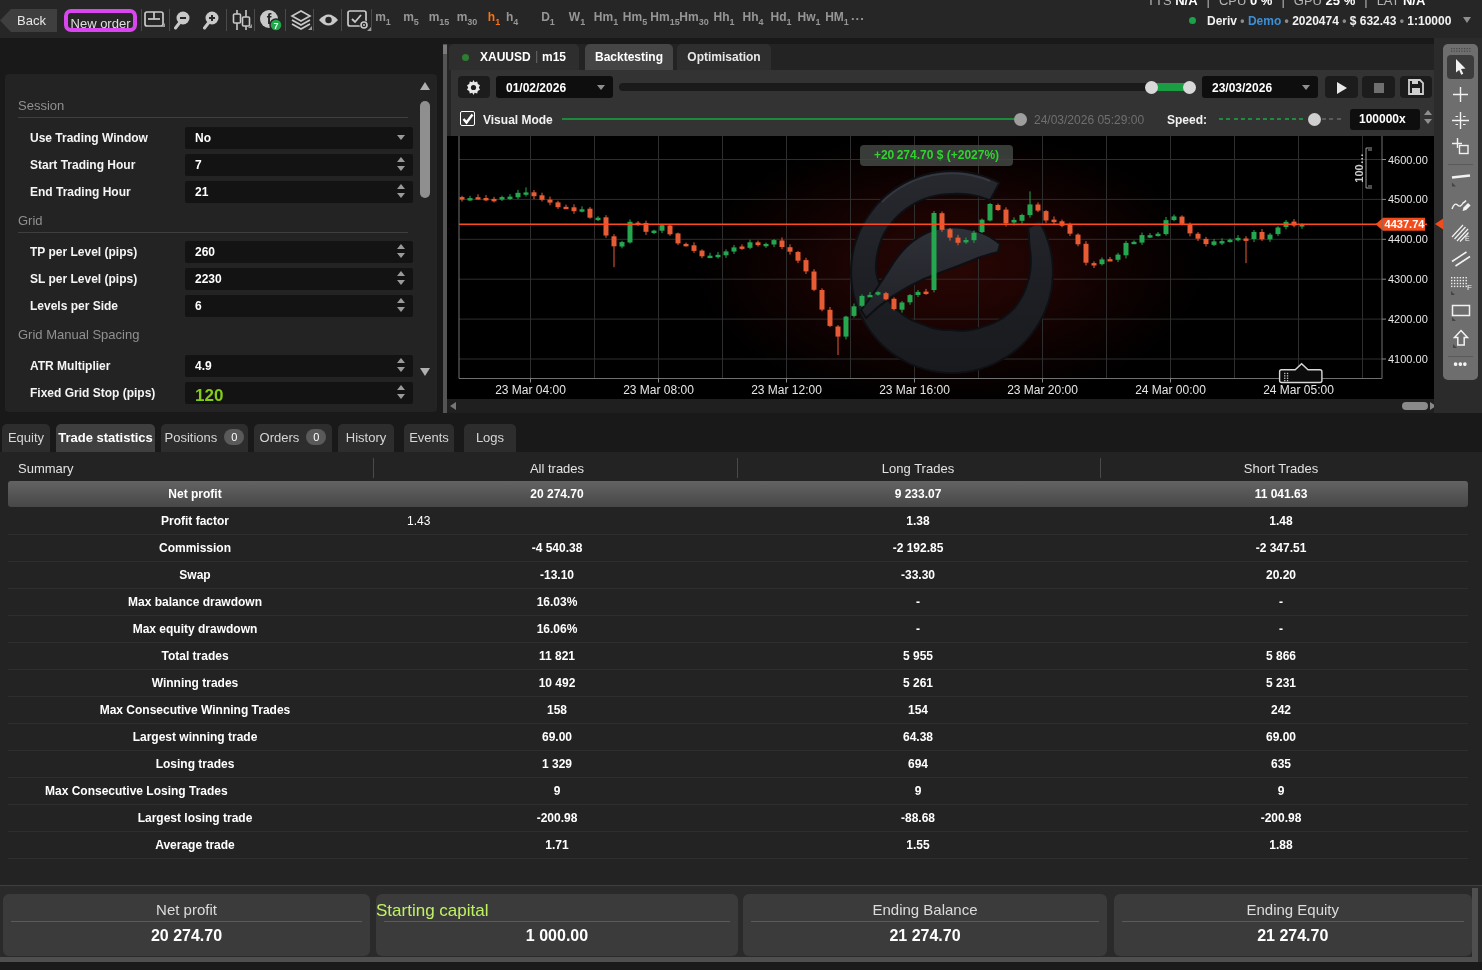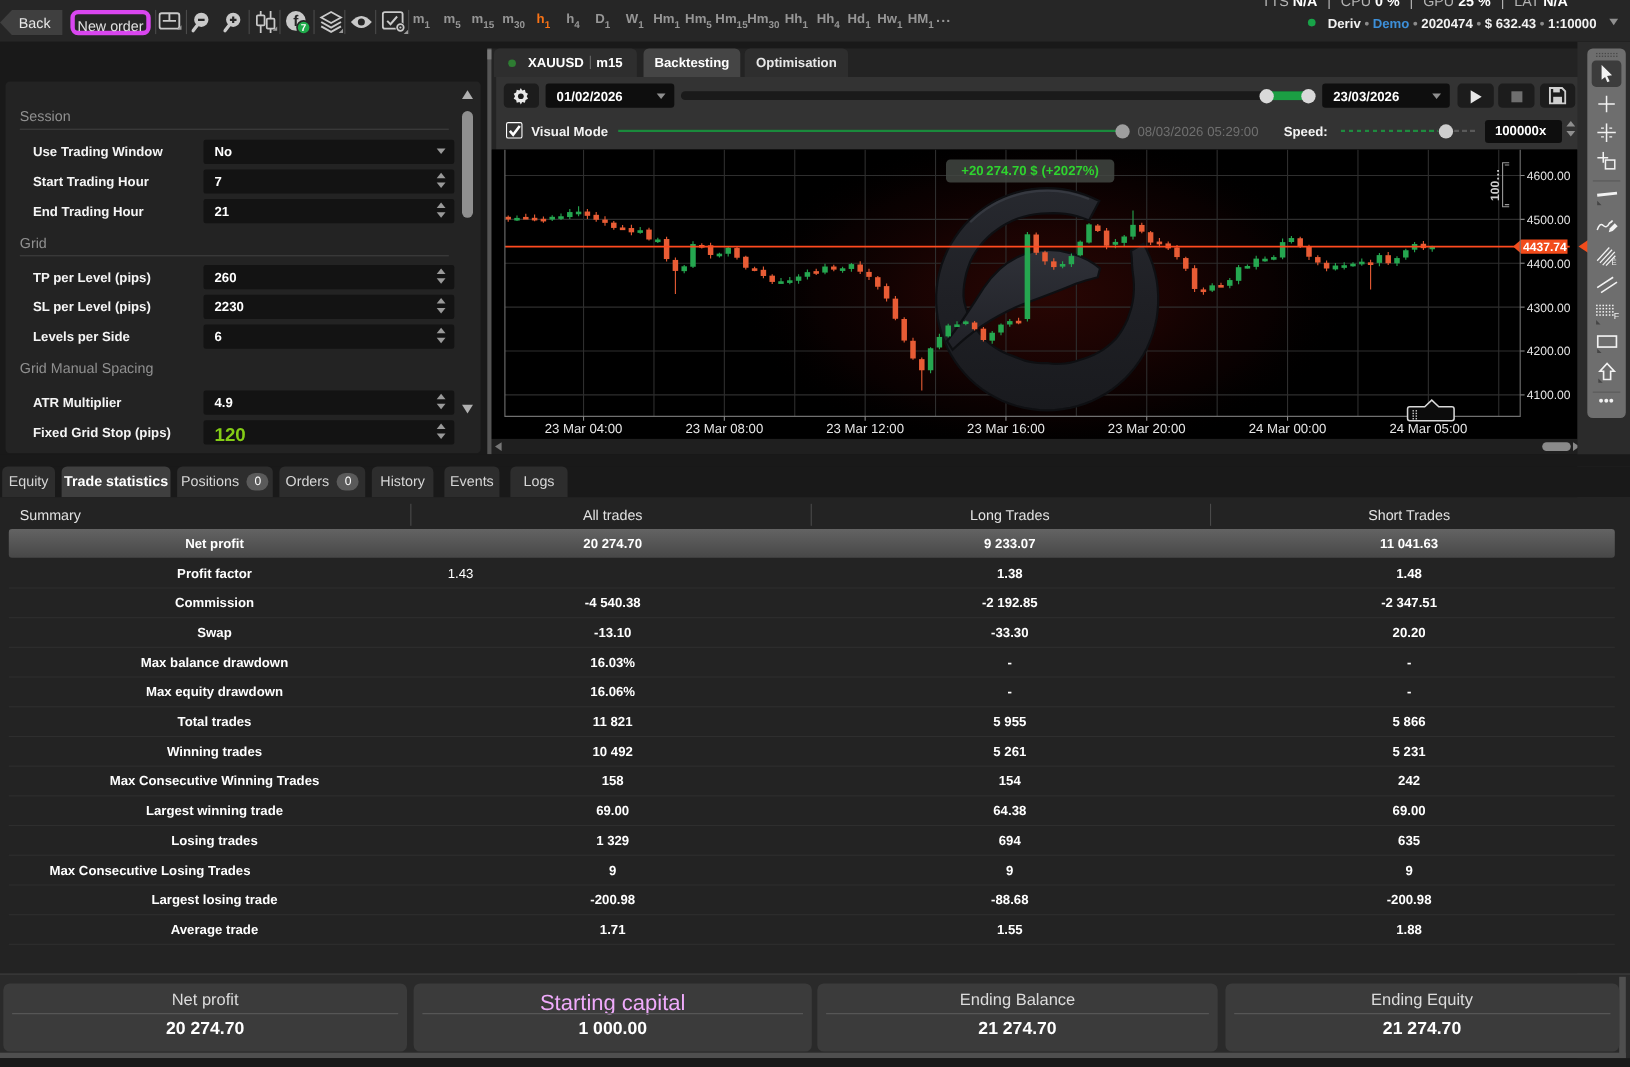--- a/index.html
+++ b/index.html
@@ -59,21 +59,21 @@
         <circle cx="17" cy="16" r="4.5" fill="#262626"></circle>
         <circle cx="17" cy="16" r="3" fill="none" stroke="#c9c9c9" stroke-width="1.6"></circle>
         <circle cx="17" cy="16" r="1" fill="#c9c9c9"></circle>
         <path d="M20 22 h4 v-4 Z" fill="#9a9a9a"></path>
       </svg>
       <div style="position:absolute;left:368px;top:10px;width:30px;text-align:center;color:#969696;font-size:12px;font-weight:bold">m<span style="font-size:9px;vertical-align:-4px">1</span></div>
       <div style="position:absolute;left:396px;top:10px;width:30px;text-align:center;color:#969696;font-size:12px;font-weight:bold">m<span style="font-size:9px;vertical-align:-4px">5</span></div>
       <div style="position:absolute;left:424px;top:10px;width:30px;text-align:center;color:#969696;font-size:12px;font-weight:bold">m<span style="font-size:9px;vertical-align:-4px">15</span></div>
       <div style="position:absolute;left:452px;top:10px;width:30px;text-align:center;color:#969696;font-size:12px;font-weight:bold">m<span style="font-size:9px;vertical-align:-4px">30</span></div>
       <div style="position:absolute;left:479px;top:10px;width:30px;text-align:center;color:#f97316;font-size:12px;font-weight:bold">h<span style="font-size:9px;vertical-align:-4px">1</span></div>
-      <div style="position:absolute;left:506px;top:10px;width:30px;text-align:center;color:#969696;font-size:12px;font-weight:bold">h<span style="font-size:9px;vertical-align:-4px">4</span></div>
+      <div style="position:absolute;left:506px;top:10px;width:30px;color:#969696;font-size:12px;font-weight:bold">h<span style="font-size:9px;vertical-align:-4px">4</span></div>
       <div style="position:absolute;left:533px;top:10px;width:30px;text-align:center;color:#969696;font-size:12px;font-weight:bold">D<span style="font-size:9px;vertical-align:-4px">1</span></div>
       <div style="position:absolute;left:562px;top:10px;width:30px;text-align:center;color:#969696;font-size:12px;font-weight:bold">W<span style="font-size:9px;vertical-align:-4px">1</span></div>
       <div style="position:absolute;left:591px;top:10px;width:30px;text-align:center;color:#969696;font-size:12px;font-weight:bold">Hm<span style="font-size:9px;vertical-align:-4px">1</span></div>
       <div style="position:absolute;left:620px;top:10px;width:30px;text-align:center;color:#969696;font-size:12px;font-weight:bold">Hm<span style="font-size:9px;vertical-align:-4px">5</span></div>
       <div style="position:absolute;left:650px;top:10px;width:30px;text-align:center;color:#969696;font-size:12px;font-weight:bold">Hm<span style="font-size:9px;vertical-align:-4px">15</span></div>
       <div style="position:absolute;left:679px;top:10px;width:30px;text-align:center;color:#969696;font-size:12px;font-weight:bold">Hm<span style="font-size:9px;vertical-align:-4px">30</span></div>
       <div style="position:absolute;left:709px;top:10px;width:30px;text-align:center;color:#969696;font-size:12px;font-weight:bold">Hh<span style="font-size:9px;vertical-align:-4px">1</span></div>
       <div style="position:absolute;left:738px;top:10px;width:30px;text-align:center;color:#969696;font-size:12px;font-weight:bold">Hh<span style="font-size:9px;vertical-align:-4px">4</span></div>
       <div style="position:absolute;left:766px;top:10px;width:30px;text-align:center;color:#969696;font-size:12px;font-weight:bold">Hd<span style="font-size:9px;vertical-align:-4px">1</span></div>
       <div style="position:absolute;left:794px;top:10px;width:30px;text-align:center;color:#969696;font-size:12px;font-weight:bold">Hw<span style="font-size:9px;vertical-align:-4px">1</span></div>
@@ -185,21 +185,21 @@
       </svg>
     </div>
     <div style="position:absolute;left:460px;top:111px;width:15px;height:15px;border:1.5px solid #fff;border-radius:2px;background:#333">
       <svg style="position:absolute;left:1px;top:1px" width="12" height="12" viewBox="0 0 12 12">
         <path d="M1.5 6 l3 3.5 L10.5 1.5" fill="none" stroke="#fff" stroke-width="2.4"></path>
       </svg>
     </div>
     <div style="position:absolute;left:483px;top:113px;font-size:12px;font-weight:bold;color:#f2f2f2">Visual Mode</div>
     <div style="position:absolute;left:562px;top:118px;width:456px;height:1.5px;background:#1a8a3c"></div>
     <div style="position:absolute;left:1014px;top:112.5px;width:13px;height:13px;background:#9e9e9e;border-radius:50%"></div>
-    <div style="position:absolute;left:1034px;top:113px;font-size:12px;color:#6f6f6f">08/03/2026 05:29:00</div>
+    <div style="position:absolute;left:1034px;top:113px;font-size:12px;color:#6f6f6f">24/03/2026 05:29:00</div>
     <div style="position:absolute;left:1167px;top:113px;font-size:12px;font-weight:bold;color:#f2f2f2">Speed:</div>
     <div style="position:absolute;left:1219px;top:118px;width:88px;height:2px;background-image:repeating-linear-gradient(90deg,#1e8c3f 0 4px,transparent 4px 7.3px)"></div>
     <div style="position:absolute;left:1308px;top:113px;width:13px;height:13px;background:#cfcfcf;border-radius:50%"></div>
     <div style="position:absolute;left:1322px;top:118px;width:20px;height:2px;background-image:repeating-linear-gradient(90deg,#5a5a5a 0 4px,transparent 4px 7.3px)"></div>
     <div style="position:absolute;left:1350px;top:109px;width:70px;height:21px;background:#0e0e0e;border-radius:3px">
       <div style="position:absolute;left:9px;top:3px;font-size:12px;font-weight:bold;color:#fff">100000x</div>
     </div>
     <div style="position:absolute;left:1424px;top:110px;width:0;height:0;border-left:4px solid transparent;border-right:4px solid transparent;border-bottom:5px solid #8f8f8f"></div>
     <div style="position:absolute;left:1424px;top:119px;width:0;height:0;border-left:4px solid transparent;border-right:4px solid transparent;border-top:5px solid #8f8f8f"></div>
     <div style="position:relative">
@@ -694,21 +694,21 @@
     <div style="position:absolute;left:0;top:885px;width:1482px;height:77px;background:#2a2a2a"></div>
     <div style="position:absolute;left:0;top:885px;width:1482px;height:1px;background:#3f3f3f"></div>
     <div style="position:absolute;left:0;top:957px;width:1478px;height:5px;background:#4f4f4f"></div>
     <div style="position:absolute;left:1471.5px;top:888px;width:6px;height:74px;background:#4f4f4f"></div>
     <div style="position:absolute;left:3px;top:894px;width:367px;height:62px;background:#3b3b3b;border-radius:6px">
       <div style="position:absolute;left:0;top:7px;width:100%;text-align:center;font-size:15px;color:#dcdcdc">Net profit</div>
       <div style="position:absolute;left:8px;top:27px;right:8px;height:1px;background:#5a5a5a"></div>
       <div style="position:absolute;left:0;top:33px;width:100%;text-align:center;font-size:16px;font-weight:bold;color:#fff">20 274.70</div>
     </div>
     <div style="position:absolute;left:376px;top:894px;width:362px;height:62px;background:#3b3b3b;border-radius:6px">
-      <div style="position:absolute;left:0;top:7px;width:100%;text-align:center;font-size:20px;color:#f0abfc">Starting capital</div>
+      <div style="position:absolute;left:0;top:7px;width:100%;font-size:17px;color:#bef264">Starting capital</div>
       <div style="position:absolute;left:8px;top:27px;right:8px;height:1px;background:#5a5a5a"></div>
       <div style="position:absolute;left:0;top:33px;width:100%;text-align:center;font-size:16px;font-weight:bold;color:#fff">1 000.00</div>
     </div>
     <div style="position:absolute;left:743px;top:894px;width:364px;height:62px;background:#3b3b3b;border-radius:6px">
       <div style="position:absolute;left:0;top:7px;width:100%;text-align:center;font-size:15px;color:#dcdcdc">Ending Balance</div>
       <div style="position:absolute;left:8px;top:27px;right:8px;height:1px;background:#5a5a5a"></div>
       <div style="position:absolute;left:0;top:33px;width:100%;text-align:center;font-size:16px;font-weight:bold;color:#fff">21 274.70</div>
     </div>
     <div style="position:absolute;left:1114px;top:894px;width:357.5px;height:62px;background:#3b3b3b;border-radius:6px">
       <div style="position:absolute;left:0;top:7px;width:100%;text-align:center;font-size:15px;color:#dcdcdc">Ending Equity</div>

